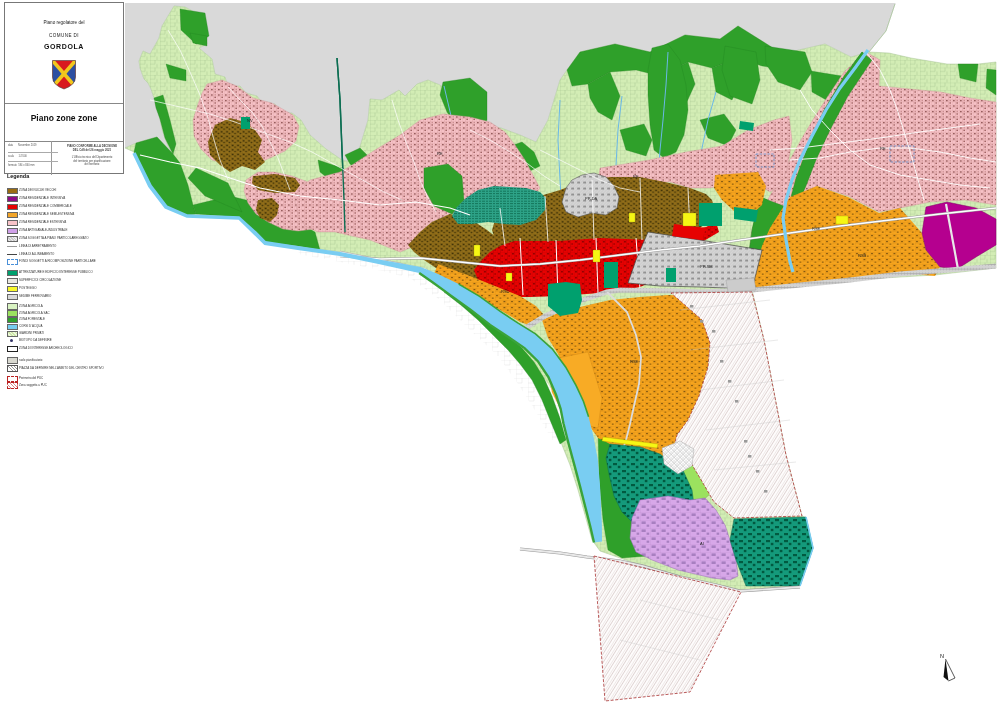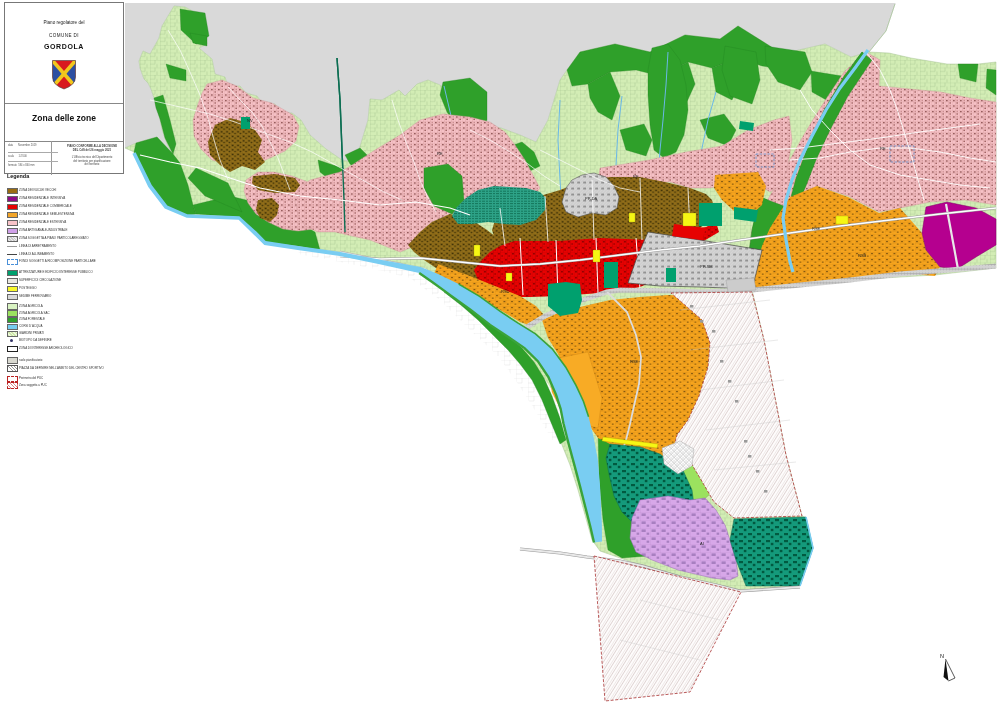--- a/index.html
+++ b/index.html
@@ -272,21 +272,21 @@
         <rect x="0" y="0" width="28" height="33" fill="#d8191f"></rect>
         <path d="M2.5 2.5 L14 15.5 L2.5 29 Z" fill="#2d4fa1"></path>
         <path d="M25.5 2.5 L14 15.5 L25.5 29 Z" fill="#2d4fa1"></path>
         <path d="M2.5 2.5 L25.5 29" stroke="#f2c71c" stroke-width="3.6" fill="none"></path>
         <path d="M25.5 2.5 L2.5 29" stroke="#f2c71c" stroke-width="3.6" fill="none"></path>
       </g>
       <path d="M2.5 2.5 H25.5 V19 Q25.5 27 14 31 Q2.5 27 2.5 19 Z" fill="none" stroke="#444" stroke-width="0.6"></path>
     </svg>
 
     <div class="tb-sep1"></div>
-    <div class="tb-title">Zona delle zone</div>
+    <div class="tb-title">Piano zone zone</div>
     <div class="tb-sep2"></div>
 
     <div class="tb-tablev"></div>
     <div class="tbrow" style="top:141px">data&nbsp;&nbsp;&nbsp;&nbsp;&nbsp;&nbsp;&nbsp;Novembre 2019</div>
     <div class="tbrow" style="top:149px;border-top:0.5px solid #aaa;width:50px;padding-top:2px">scala&nbsp;&nbsp;&nbsp;&nbsp;&nbsp;&nbsp;1:2'000</div>
     <div class="tbrow" style="top:158px;border-top:0.5px solid #aaa;width:50px;padding-top:2px">formato&nbsp;&nbsp;594 x 840 mm</div>
     <div class="tb-note"><b>PIANO CONFORME ALLA DECISIONE<br>DEL CdS del 26 maggio 2021</b><br><br>L'Ufficio tecnico del Dipartimento<br>del territorio per pianificazione<br>del territorio</div>
   </div>
 
   <div class="legend">

